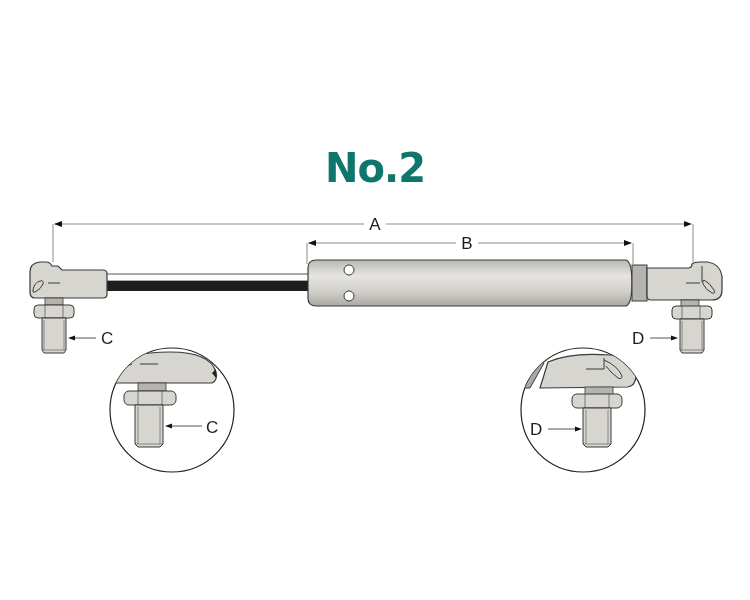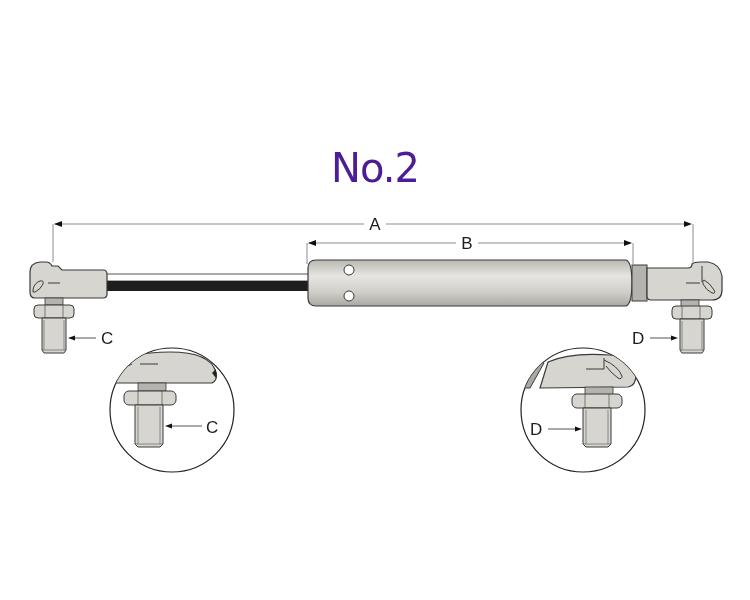--- a/index.html
+++ b/index.html
@@ -1,17 +1,17 @@
 <!DOCTYPE html>
 <html><head>
 <meta charset="utf-8">
 <style>
   html, body { margin:0; padding:0; background:#ffffff; }
   body { width:750px; height:600px; position:relative; overflow:hidden; font-family:"Liberation Sans", sans-serif; }
-  #title { position:absolute; left:0; width:750px; top:145px; text-align:center; font-family:"DejaVu Sans", sans-serif; font-weight:normal; font-size:40px; color:#4c1d95; letter-spacing:-1px; }
+  #title { position:absolute; left:0; width:750px; top:145px; text-align:center; font-family:"DejaVu Sans", sans-serif; font-weight:bold; font-size:40px; color:#0f766e; letter-spacing:-1px; }
   svg { position:absolute; left:0; top:0; }
   .lbl { font-family:"Liberation Sans", sans-serif; font-size:17px; fill:#1d1d1b; }
 </style>
 </head>
 <body>
 
 <div id="title">No.2</div>
 
 <svg width="750" height="600" viewBox="0 0 750 600">
   <defs>

